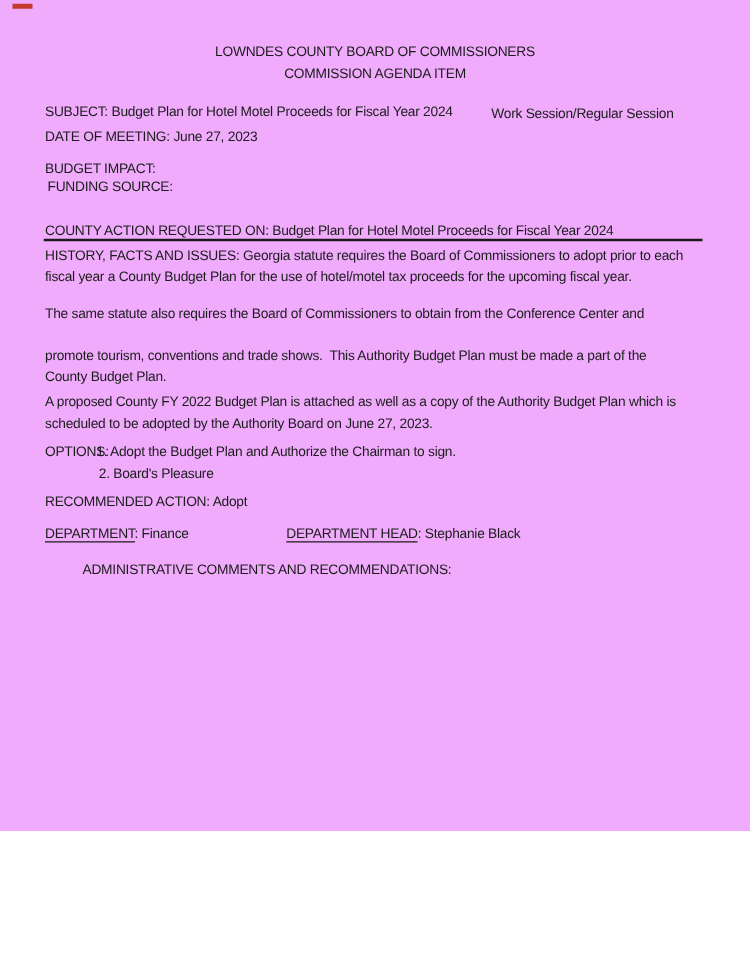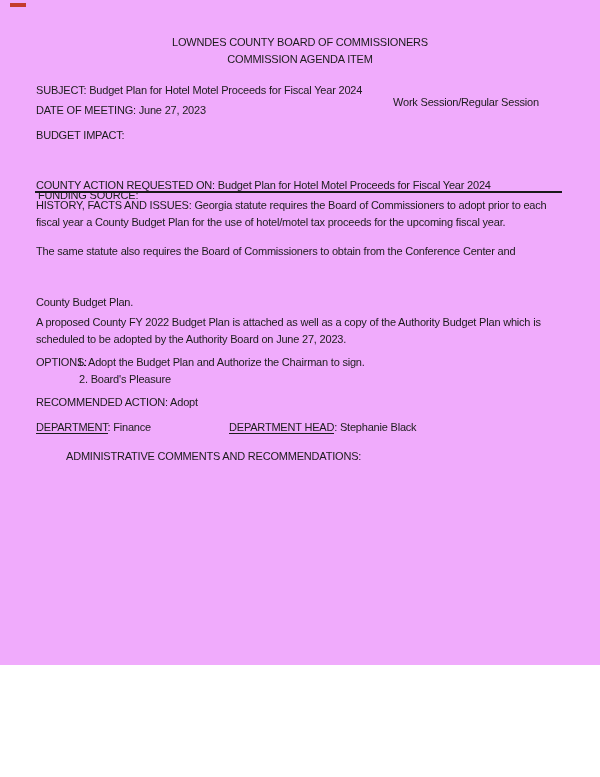--- a/index.html
+++ b/index.html
@@ -47,33 +47,34 @@
 <body>
 
 <div class="page">
 
   <div class="red-mark"></div>
 
   <div class="line centered" style="top:36px;">LOWNDES COUNTY BOARD OF COMMISSIONERS</div>
   <div class="line centered" style="top:53px;">COMMISSION AGENDA ITEM</div>
 
   <div class="line" style="left:36px; top:84px;">SUBJECT: Budget Plan for Hotel Motel Proceeds for Fiscal Year 2024</div>
-  <div class="line" style="left:393px; top:96px;">Work Session/Regular Session</div>
+  <div class="line" style="left:393px; top:85px;">Work Session/Regular Session</div>
   <div class="line" style="left:36px; top:104px;">DATE OF MEETING: June 27, 2023</div>
 
   <div class="line" style="left:36px; top:129px;">BUDGET IMPACT:</div>
-  <div class="line" style="left:38px; top:144px;margin-top:45px;">FUNDING SOURCE:</div>
+  <div class="line" style="left:38px; top:144px;">FUNDING SOURCE:</div>
 
   <div class="line" style="left:36px; top:179px;">COUNTY ACTION REQUESTED ON: Budget Plan for Hotel Motel Proceeds for Fiscal Year 2024</div>
   <div class="rule"></div>
 
   <div class="line" style="left:36px; top:199px;">HISTORY, FACTS AND ISSUES: Georgia statute requires the Board of Commissioners to adopt prior to each</div>
   <div class="line" style="left:36px; top:245px;">The same statute also requires the Board of Commissioners to obtain from the Conference Center and</div>
 
   <div class="line" style="left:36px; top:216px;">fiscal year a County Budget Plan for the use of hotel/motel tax proceeds for the upcoming fiscal year.</div>
+  <div class="line" style="left:36px; top:279px;">promote tourism, conventions and trade shows.  This Authority Budget Plan must be made a part of the</div>
   <div class="line" style="left:36px; top:296px;">County Budget Plan.</div>
 
   <div class="line" style="left:36px; top:316px;">A proposed County FY 2022 Budget Plan is attached as well as a copy of the Authority Budget Plan which is</div>
   <div class="line" style="left:36px; top:333px;">scheduled to be adopted by the Authority Board on June 27, 2023.</div>
 
   <div class="line" style="left:36px; top:356px;">OPTIONS:</div>
   <div class="line" style="left:77px; top:356px;">1. Adopt the Budget Plan and Authorize the Chairman to sign.</div>
   <div class="line" style="left:79px; top:373px;">2. Board's Pleasure</div>
 
   <div class="line" style="left:36px; top:396px;">RECOMMENDED ACTION: Adopt</div>

